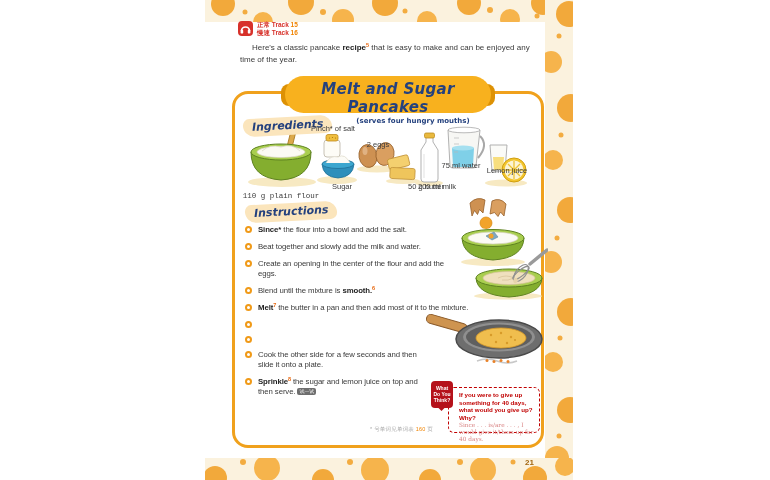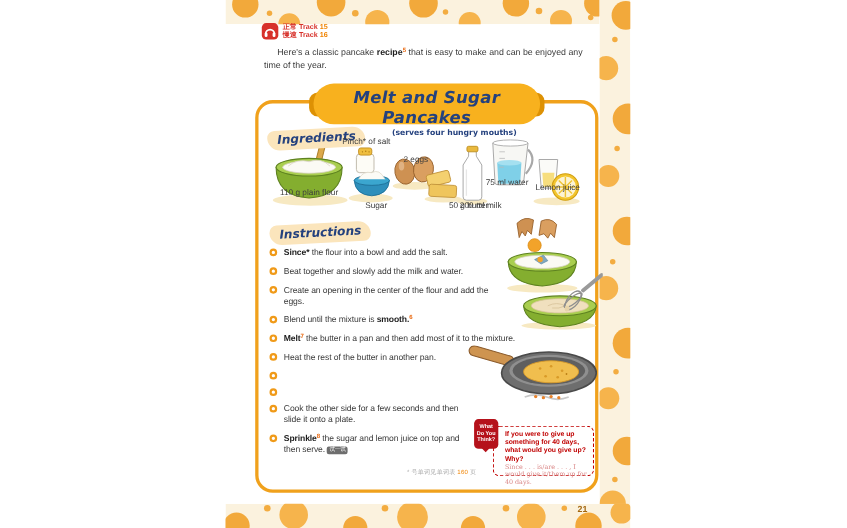--- a/index.html
+++ b/index.html
@@ -209,21 +209,21 @@
         <circle cx="274" cy="46" r="12" fill="#F3C52D" stroke="#D19F10" stroke-width="1"></circle>
         <circle cx="274" cy="46" r="9.5" fill="#FCF4D4"></circle>
         <path d="M274,46 L274,37 M274,46 L280,40 M274,46 L283,46 M274,46 L280,52 M274,46 L274,55 M274,46 L268,52 M274,46 L265,46 M274,46 L268,40" stroke="#EEC335" stroke-width="1.3"></path>
       </g>
     </svg>
   </div>
 
   <div class="ing-label" style="left:128px;top:124px;">Pinch* of salt</div>
   <div class="ing-label" style="left:173px;top:140px;">2 eggs</div>
   <div class="ing-label" style="left:256px;top:161px;">75 ml water</div>
-  <div class="ing-label" style="left:76px;top:170px;">110 g plain flour</div>
+  <div class="ing-label" style="left:76px;top:192px;font-family:Liberation Mono, monospace;">110 g plain flour</div>
   <div class="ing-label" style="left:137px;top:182px;text-align:right;">Sugar</div>
   <div class="ing-label" style="left:185px;top:182px;margin-left:36px;">50 g butter</div>
   <div class="ing-label" style="left:232px;top:182px;">200 ml milk</div>
   <div class="ing-label" style="left:302px;top:166px;">Lemon juice</div>
 
   <div class="tag" id="tag-instructions">Instructions</div>
 
   <div class="steps">
     <div class="step">
       <span class="bullet"></span>
@@ -237,24 +237,20 @@
       <span class="bullet"></span>
       <span class="step-text" style="max-width:186px"><span>Create an opening in the center of the flour and add the eggs.</span><span class="gw"></span><sup class="fn"></sup><span></span></span>
     </div>
     <div class="step">
       <span class="bullet"></span>
       <span class="step-text" style="max-width:195px"><span>Blend until the mixture is </span><span class="gw">smooth.</span><sup class="fn">6</sup><span></span></span>
     </div>
     <div class="step">
       <span class="bullet"></span>
       <span class="step-text" style="max-width:246px"><span></span><span class="gw">Melt</span><sup class="fn">7</sup><span> the butter in a pan and then add most of it to the mixture.</span></span>
-    </div>
-    <div class="step">
-      <span class="bullet"></span>
-      <span class="step-text" style="max-width:200px"><span>Heat the rest of the butter in another pan.</span><span class="gw"></span><sup class="fn"></sup><span></span></span>
     </div>
     <div class="step">
       <span class="bullet"></span>
     </div>
     <div class="step">
       <span class="bullet"></span>
     </div>
     <div class="step">
       <span class="bullet"></span>
       <span class="step-text" style="max-width:168px"><span>Cook the other side for a few seconds and then slide it onto a plate.</span><span class="gw"></span><sup class="fn"></sup><span></span></span>

